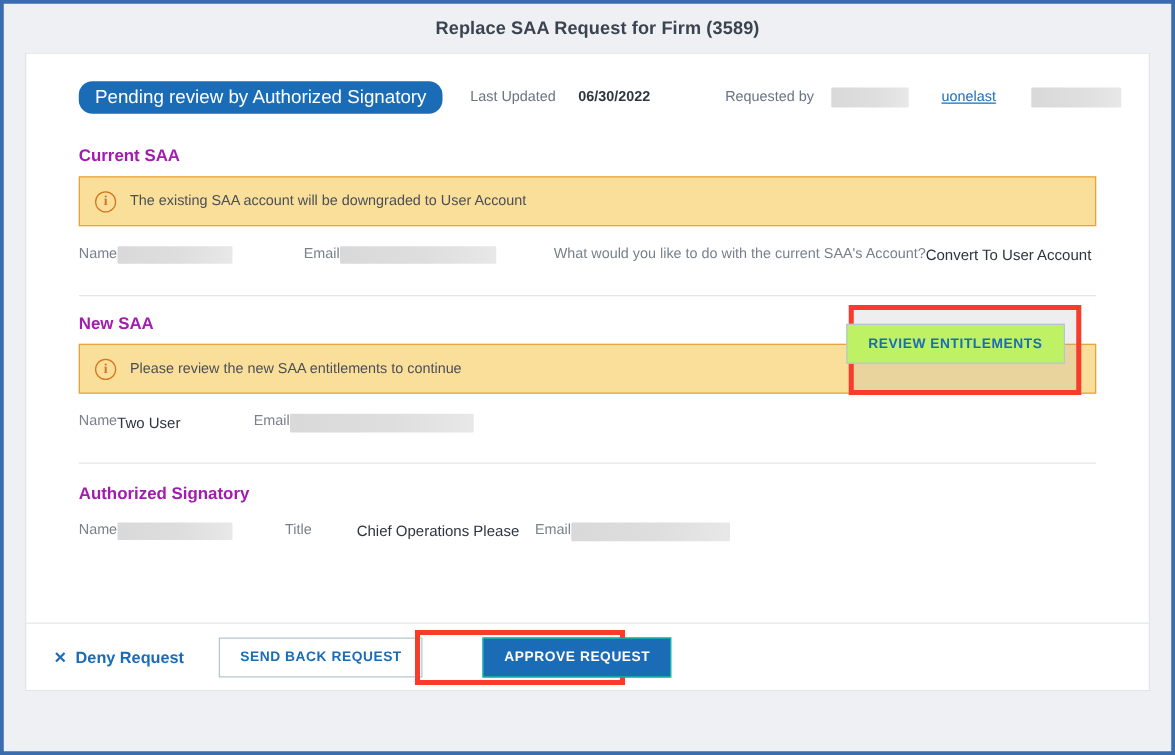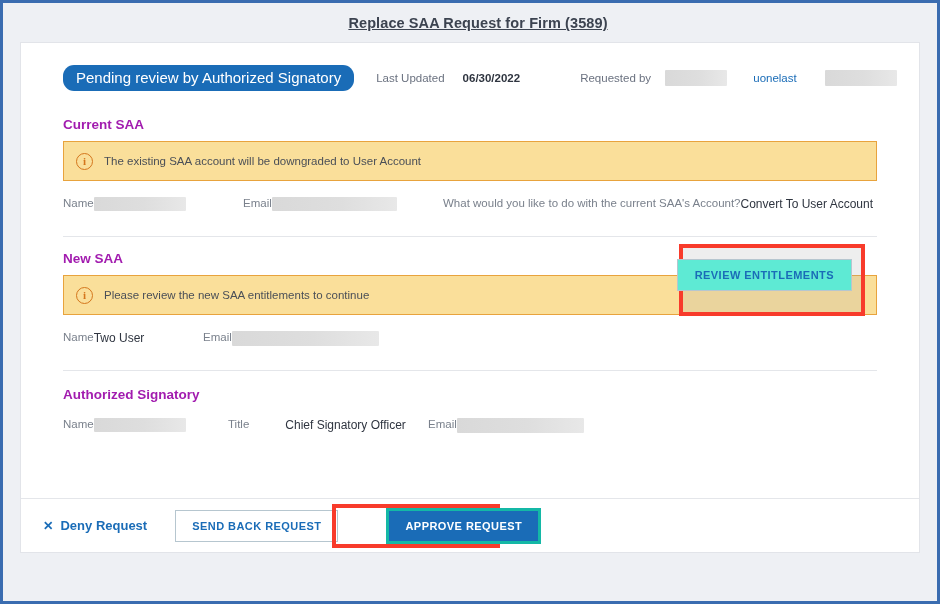--- a/index.html
+++ b/index.html
@@ -18,21 +18,20 @@
   }
 
   
   .page-title {
     text-align: center;
     font-size: 14.5px;
     font-weight: bold;
     color: #3c4350;
     padding: 12px 0 11px 16px;
     letter-spacing: .1px;
-    text-decoration: underline;
   }
 
   
   .card {
     background: #ffffff;
     border: 1px solid #e2e4e9;
     margin: 0 17px;
     height: 511px;
     position: relative;
     display: flex;
@@ -87,20 +86,21 @@
     margin-left: 14px;
     border-radius: 1px;
   }
 
   .redact.r-req   { width: 110px; height: 16px; }
   .redact.r-tail  { width: 128px; height: 16px; margin-left: 28px; }
 
   .link {
     font-size: 11.5px;
     color: #1a6cb7;
+    text-decoration: underline;
     margin-left: 26px;
     white-space: nowrap;
     cursor: pointer;
   }
 
   
   .section-title {
     font-size: 13.5px;
     font-weight: bold;
     color: #a21caf;
@@ -174,21 +174,21 @@
   
   .new-saa-head {
     position: relative;
     padding-top: 14px;
   }
 
   .btn-review {
     position: absolute;
     right: 45px;
     top: 22px;
-    background: #5eead4;
+    background: #bef264;
     border: 1px solid #b6c6cf;
     color: #1a6cb7;
     font-size: 11px;
     letter-spacing: .45px;
     font-weight: bold;
     padding: 9px 17px;
     cursor: pointer;
     z-index: 4;
   }
 
@@ -239,21 +239,21 @@
     font-size: 11px;
     font-weight: bold;
     letter-spacing: .45px;
     padding: 9px 16px;
     margin-left: 28px;
     cursor: pointer;
   }
 
   .btn-approve {
     background: #1a6cb7;
-    border: 3px solid #14b8a6;
+    border: 1px solid #14b8a6;
     color: #ffffff;
     font-size: 11px;
     font-weight: bold;
     letter-spacing: .45px;
     padding: 9px 16px;
     margin-left: 48px;
     cursor: pointer;
     position: relative;
     z-index: 4;
   }
@@ -337,21 +337,21 @@
       <div class="section-title">Authorized Signatory</div>
     </div>
 
     <div class="fields">
       <div class="field" style="width:165px;">
         <span class="field-label">Name</span>
         <span class="redact fv"></span>
       </div>
       <div class="field" style="width:200px;gap:36px;">
         <span class="field-label">Title</span>
-        <span class="field-value">Chief Signatory Officer</span>
+        <span class="field-value">Chief Operations Please</span>
       </div>
       <div class="field">
         <span class="field-label">Email</span>
         <span class="redact fv-em"></span>
       </div>
     </div>
 
   </div>
 
   <div class="card-footer">

